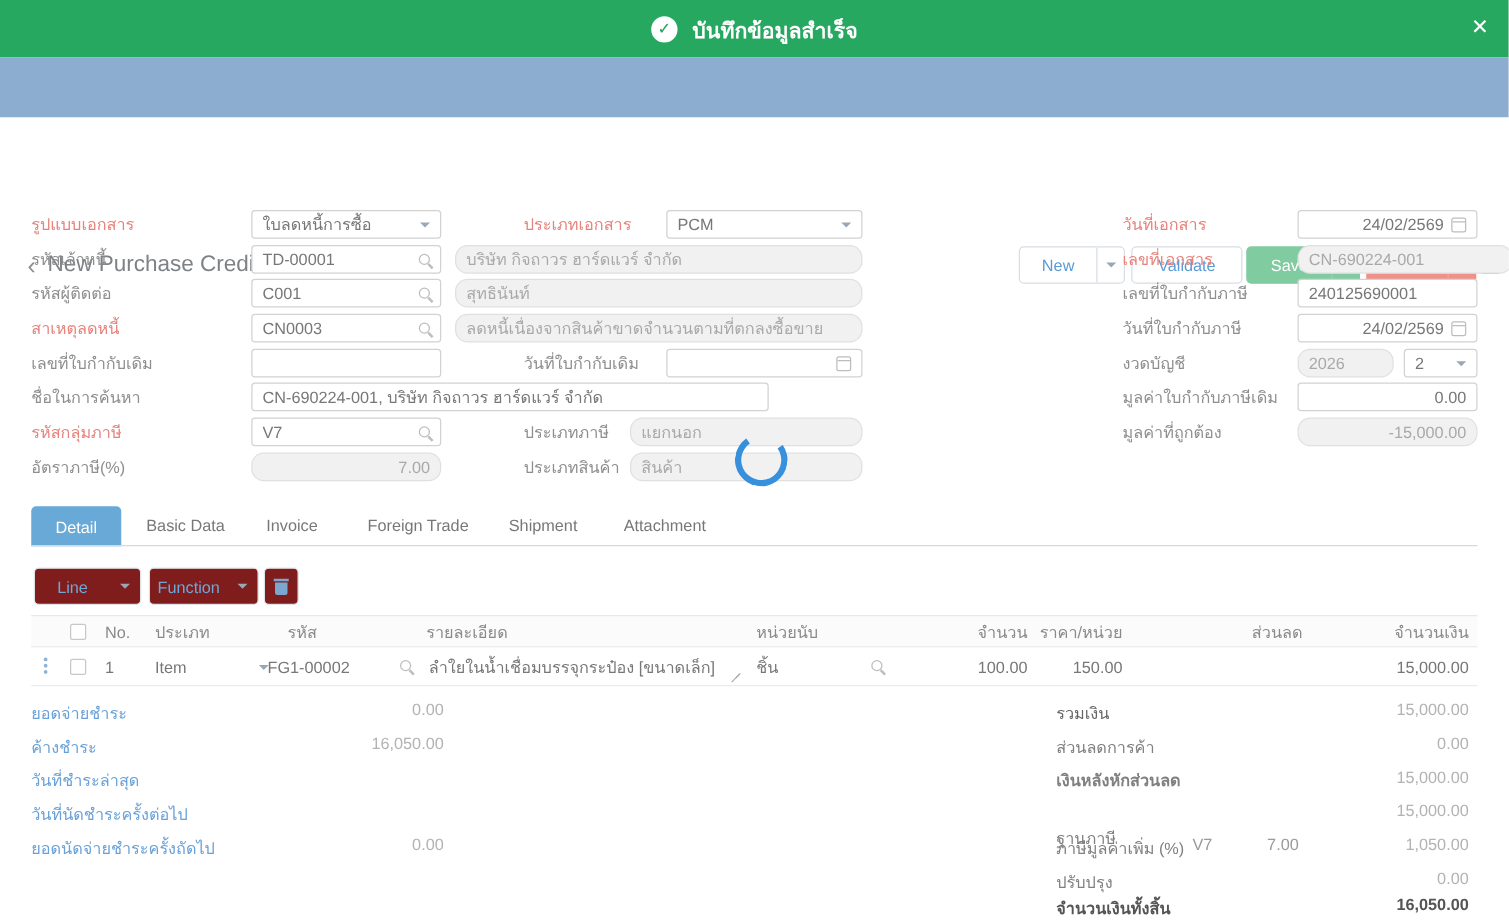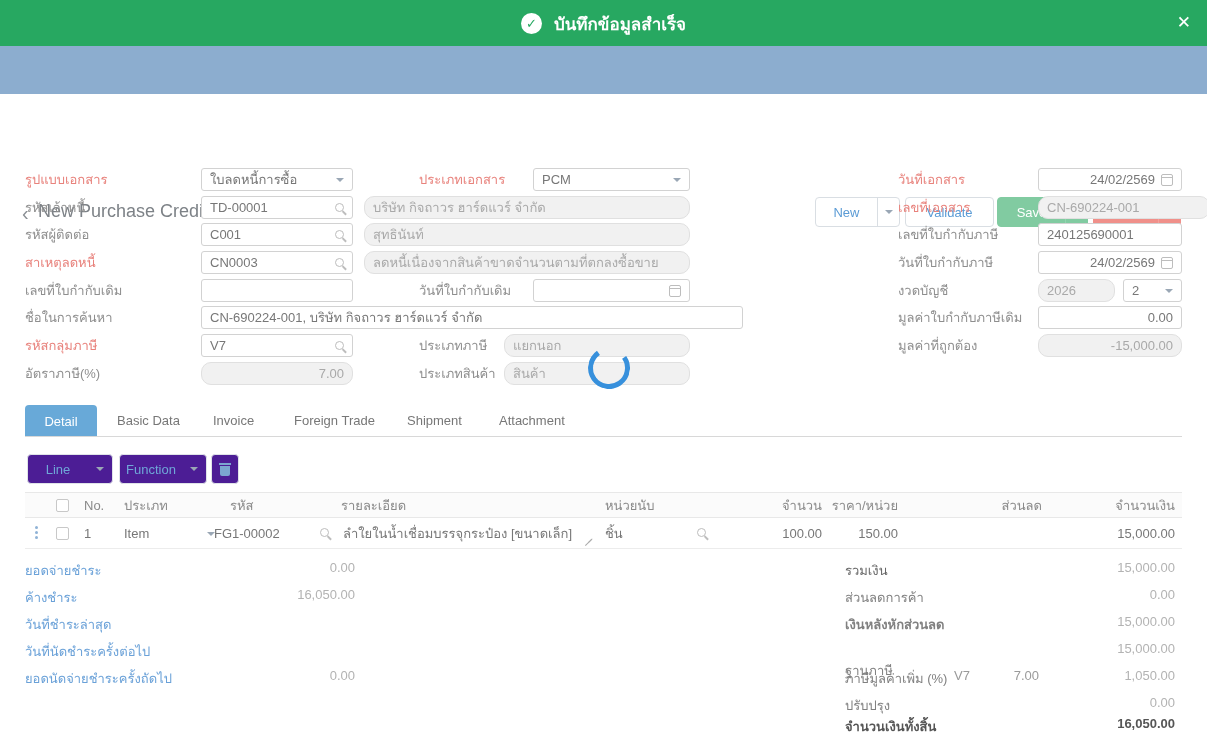--- a/index.html
+++ b/index.html
@@ -66,21 +66,21 @@
 
   .spinner { position:absolute; left:588px; top:347px; width:42px; height:42px; border:5px solid #3790dc; border-top-color:transparent; border-radius:50%; transform:rotate(10deg); animation:spin 1s linear infinite; }
   @keyframes spin { to { transform:rotate(370deg); } }
 
   
   .tabline { position:absolute; left:25px; top:436px; width:1157px; height:1px; background:#d8d8d8; }
   .tab-active { position:absolute; top:405px; height:32px; background:#68a9d8; color:#fff; border-radius:4px 4px 0 0; font-size:13px; display:flex; align-items:center; justify-content:center; cursor:pointer; }
   .tab { position:absolute; top:405px; height:32px; line-height:32px; color:#777; font-size:13px; cursor:pointer; white-space:nowrap; }
 
   
-  .tbtn { position:absolute; top:454px; height:30px; border:1px solid #dfe3e8; border-radius:4px; background:#4c1d95; color:#6fa7d8; font-size:13px; display:flex; align-items:stretch; overflow:hidden; cursor:pointer; }
+  .tbtn { position:absolute; top:454px; height:30px; border:1px solid #dfe3e8; border-radius:4px; background:#7f1d1d; color:#6fa7d8; font-size:13px; display:flex; align-items:stretch; overflow:hidden; cursor:pointer; }
   .tbtn .main { flex:1; display:flex; align-items:center; justify-content:center; }
   .tbtn .seg { width:24px; display:flex; align-items:center; justify-content:center; }
   .trash { width:12px; height:13px; position:relative; }
   .trash::before { content:''; position:absolute; left:1px; top:3px; width:10px; height:10px; background:#7ba6d0; border-radius:0 0 2px 2px; }
   .trash::after { content:''; position:absolute; left:0; top:0; width:12px; height:2px; background:#7ba6d0; }
 
   
   .thead { position:absolute; left:25px; top:492px; width:1157px; height:26px; background:#fbfbfb; border-top:1px solid #e8e8e8; border-bottom:1px solid #e8e8e8; }
   .trow { position:absolute; left:25px; top:518px; width:1157px; height:31px; border-bottom:1px solid #ececec; background:#fff; }
   .cell { position:absolute; font-size:13px; color:#8a8a8a; line-height:26px; white-space:nowrap; }
@@ -205,21 +205,21 @@
   <div class="inp" style="left:201px;top:279px;width:152px;">
     <span class="txt"></span>
   </div>
   <span class="lbl" style="left:419px;top:279px;">วันที่ใบกำกับเดิม</span>
   <div class="inp num" style="left:533px;top:279px;width:157px;">
     <span class="txt r"></span>
       <i class="calico"></i>
   </div>
 
   <span class="lbl" style="left:25px;top:306px;">ชื่อในการค้นหา</span>
-  <div class="inp" style="left:201px;top:306px;width:542px;">
+  <div class="inp" style="left:201px;top:306px;width:414px;">
     <span class="txt">CN-690224-001, บริษัท กิจถาวร ฮาร์ดแวร์ จำกัด</span>
   </div>
 
   <span class="lbl req" style="left:25px;top:334px;">รหัสกลุ่มภาษี</span>
   <div class="inp" style="left:201px;top:334px;width:152px;">
     <span class="txt">V7</span>
       <i class="mag"></i>
   </div>
   <span class="lbl" style="left:419px;top:334px;">ประเภทภาษี</span>
   <div class="inp dis" style="left:504px;top:334px;width:186px;">

